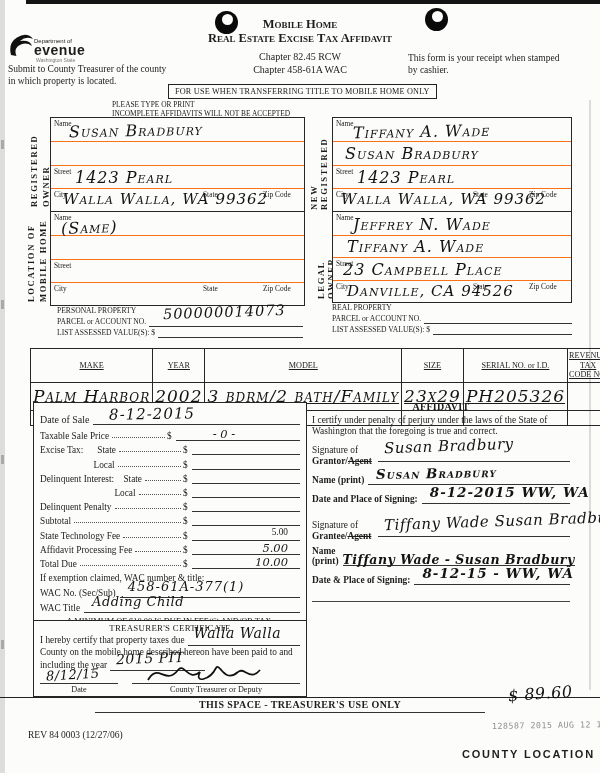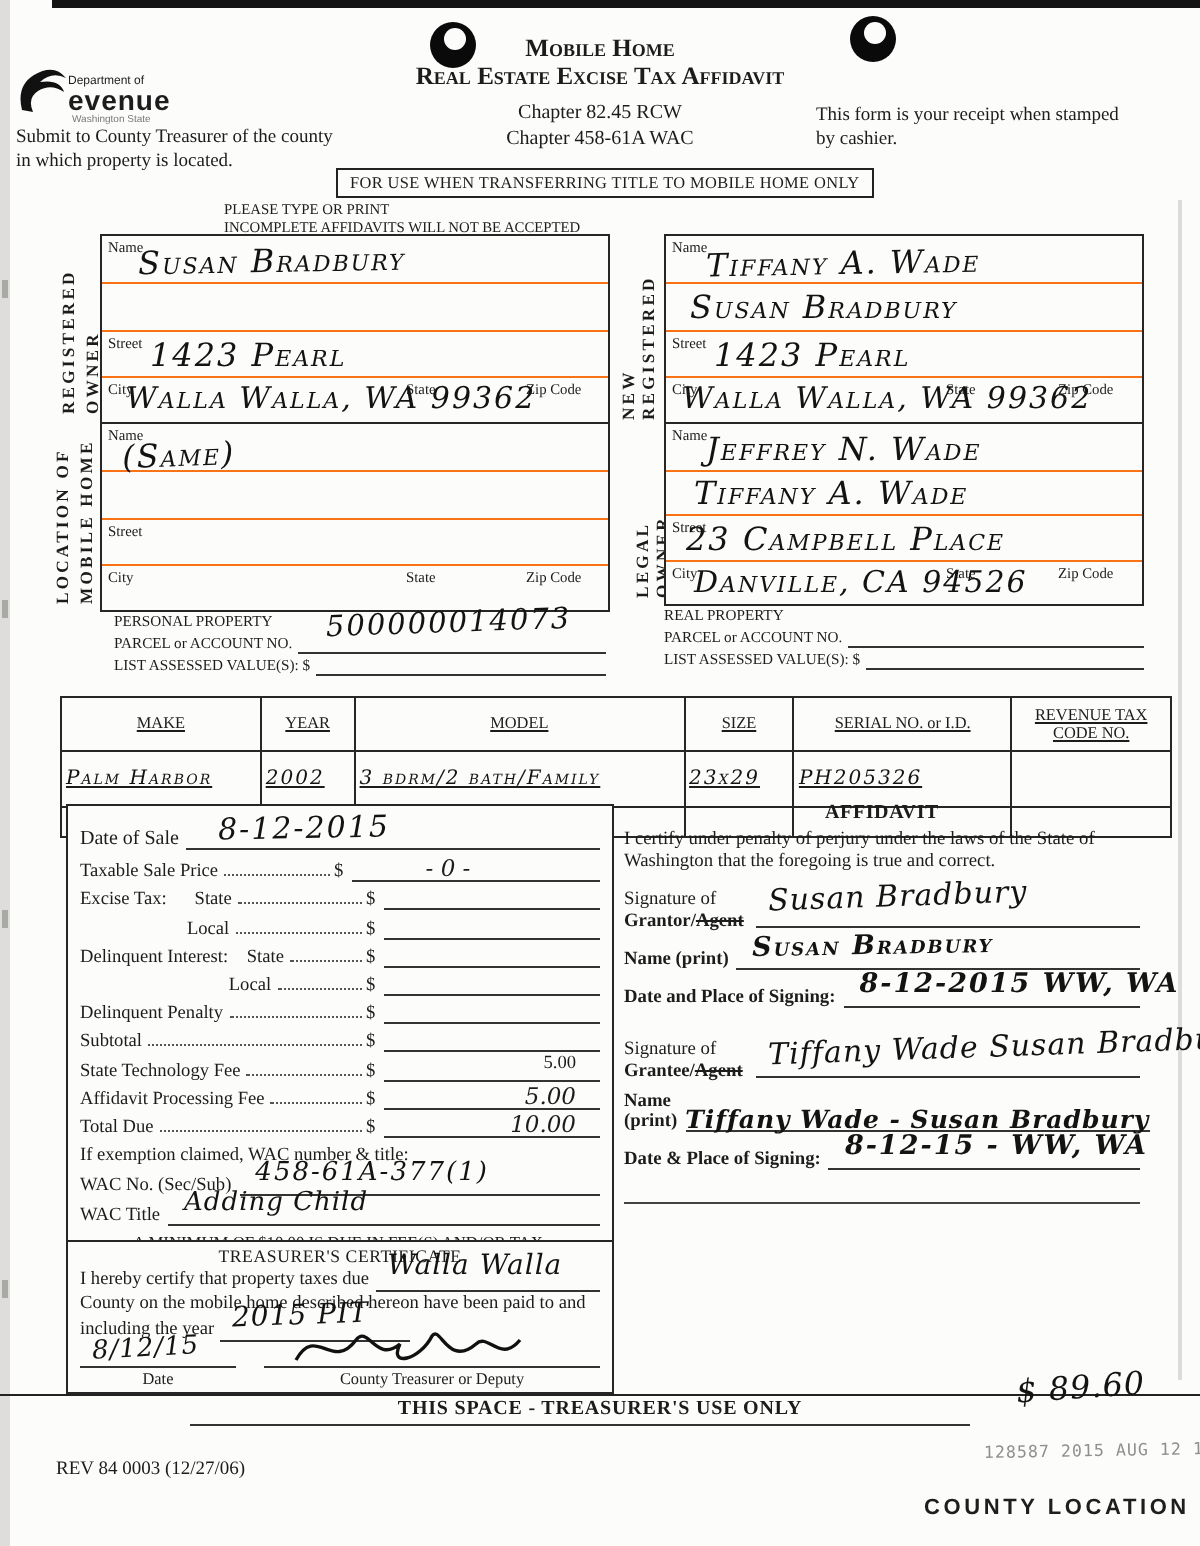--- a/index.html
+++ b/index.html
@@ -39,21 +39,21 @@
   .vlabel span{writing-mode:vertical-rl;transform:rotate(180deg);font-size:8.6px;font-weight:600;letter-spacing:1.6px;}
   
   .parcel{position:absolute;font-size:7.6px;line-height:9.5px;}
   .pline{display:flex;align-items:flex-end;}
   .pu{flex:1;border-bottom:1px solid #333;position:relative;height:10px;margin-left:3px;}
   .pu .hw{position:absolute;left:14px;top:-8px;font-size:14.5px;}
   
   table.veh{position:absolute;left:30px;top:348px;width:556px;border-collapse:collapse;text-decoration:underline;}
   table.veh th,table.veh td{border:1.2px solid #262626;font-weight:normal;}
   table.veh th{font-size:8.2px;text-align:center;padding:2px 1px;line-height:9.5px;height:22px;}
-  table.veh td.v{height:27px;font-size:10px;padding:0 2px;}
+  table.veh td.v{height:27px;font-size:17px;padding:0 2px;}
   table.veh td.e{height:12px;}
   
   .taxbox{position:absolute;left:33px;top:402px;width:260px;border:1.3px solid #262626;padding:4px 6px 3px 6px;background:#fcfcfa;}
   .daterow{display:flex;align-items:flex-end;font-size:10px;height:18px;margin-bottom:2px;}
   .daterow .du{flex:1;border-bottom:1px solid #333;position:relative;margin-left:4px;height:14px;}
   .daterow .du .hw{position:absolute;left:16px;top:-5px;font-size:15px;transform:rotate(-1deg);}
   .trow{display:flex;align-items:flex-end;font-size:9.3px;height:14.2px;}
   .tlabel{white-space:pre;}
   .dots{flex:1;border-bottom:1.4px dotted #555;margin:0 2px 3px 3px;min-width:8px;}
   .dollar{width:9px;}
@@ -62,21 +62,21 @@
   .tval.c{text-align:center;padding-right:28px;}
   .exlabel{font-size:9.3px;margin-top:4px;}
   .wacrow{display:flex;align-items:flex-end;font-size:9.3px;height:15px;text-align:right;}
   .wacrow .wu{flex:1;border-bottom:1px solid #333;position:relative;margin-left:4px;height:13px;}
   .wacrow .wu .hw,.wacrow .wu .cur{position:absolute;left:8px;top:-5px;font-size:13px;}
   .minline{text-align:center;font-size:8.4px;margin-top:4px;}
   
   .affcol{position:absolute;left:312px;top:401px;width:258px;font-size:9.4px;}
   .afftitle{text-align:center;font-weight:bold;font-size:10px;letter-spacing:.3px;}
   .affcert{margin-top:3px;line-height:11px;}
-  .sigblk{display:flex;align-items:center;margin-top:8px;}
+  .sigblk{display:flex;align-items:flex-start;margin-top:8px;}
   .siglabels{width:66px;line-height:10.5px;}
   .siglabels .b{font-weight:bold;}
   .struck{text-decoration:line-through;}
   .sigline{flex:1;border-bottom:1px solid #333;position:relative;height:16px;}
   .sigline .cur{position:absolute;left:6px;top:-8px;font-size:15px;transform:rotate(-2deg);}
   .nrow{display:flex;align-items:flex-end;margin-top:5px;font-weight:bold;}
   .nrow .nu{flex:1;border-bottom:1px solid #333;position:relative;height:13px;margin-left:4px;}
   .nrow .nu .hw{position:absolute;left:8px;top:-6px;font-size:13.5px;}
   .affline{border-bottom:1.2px solid #444;margin-top:16px;}
   

